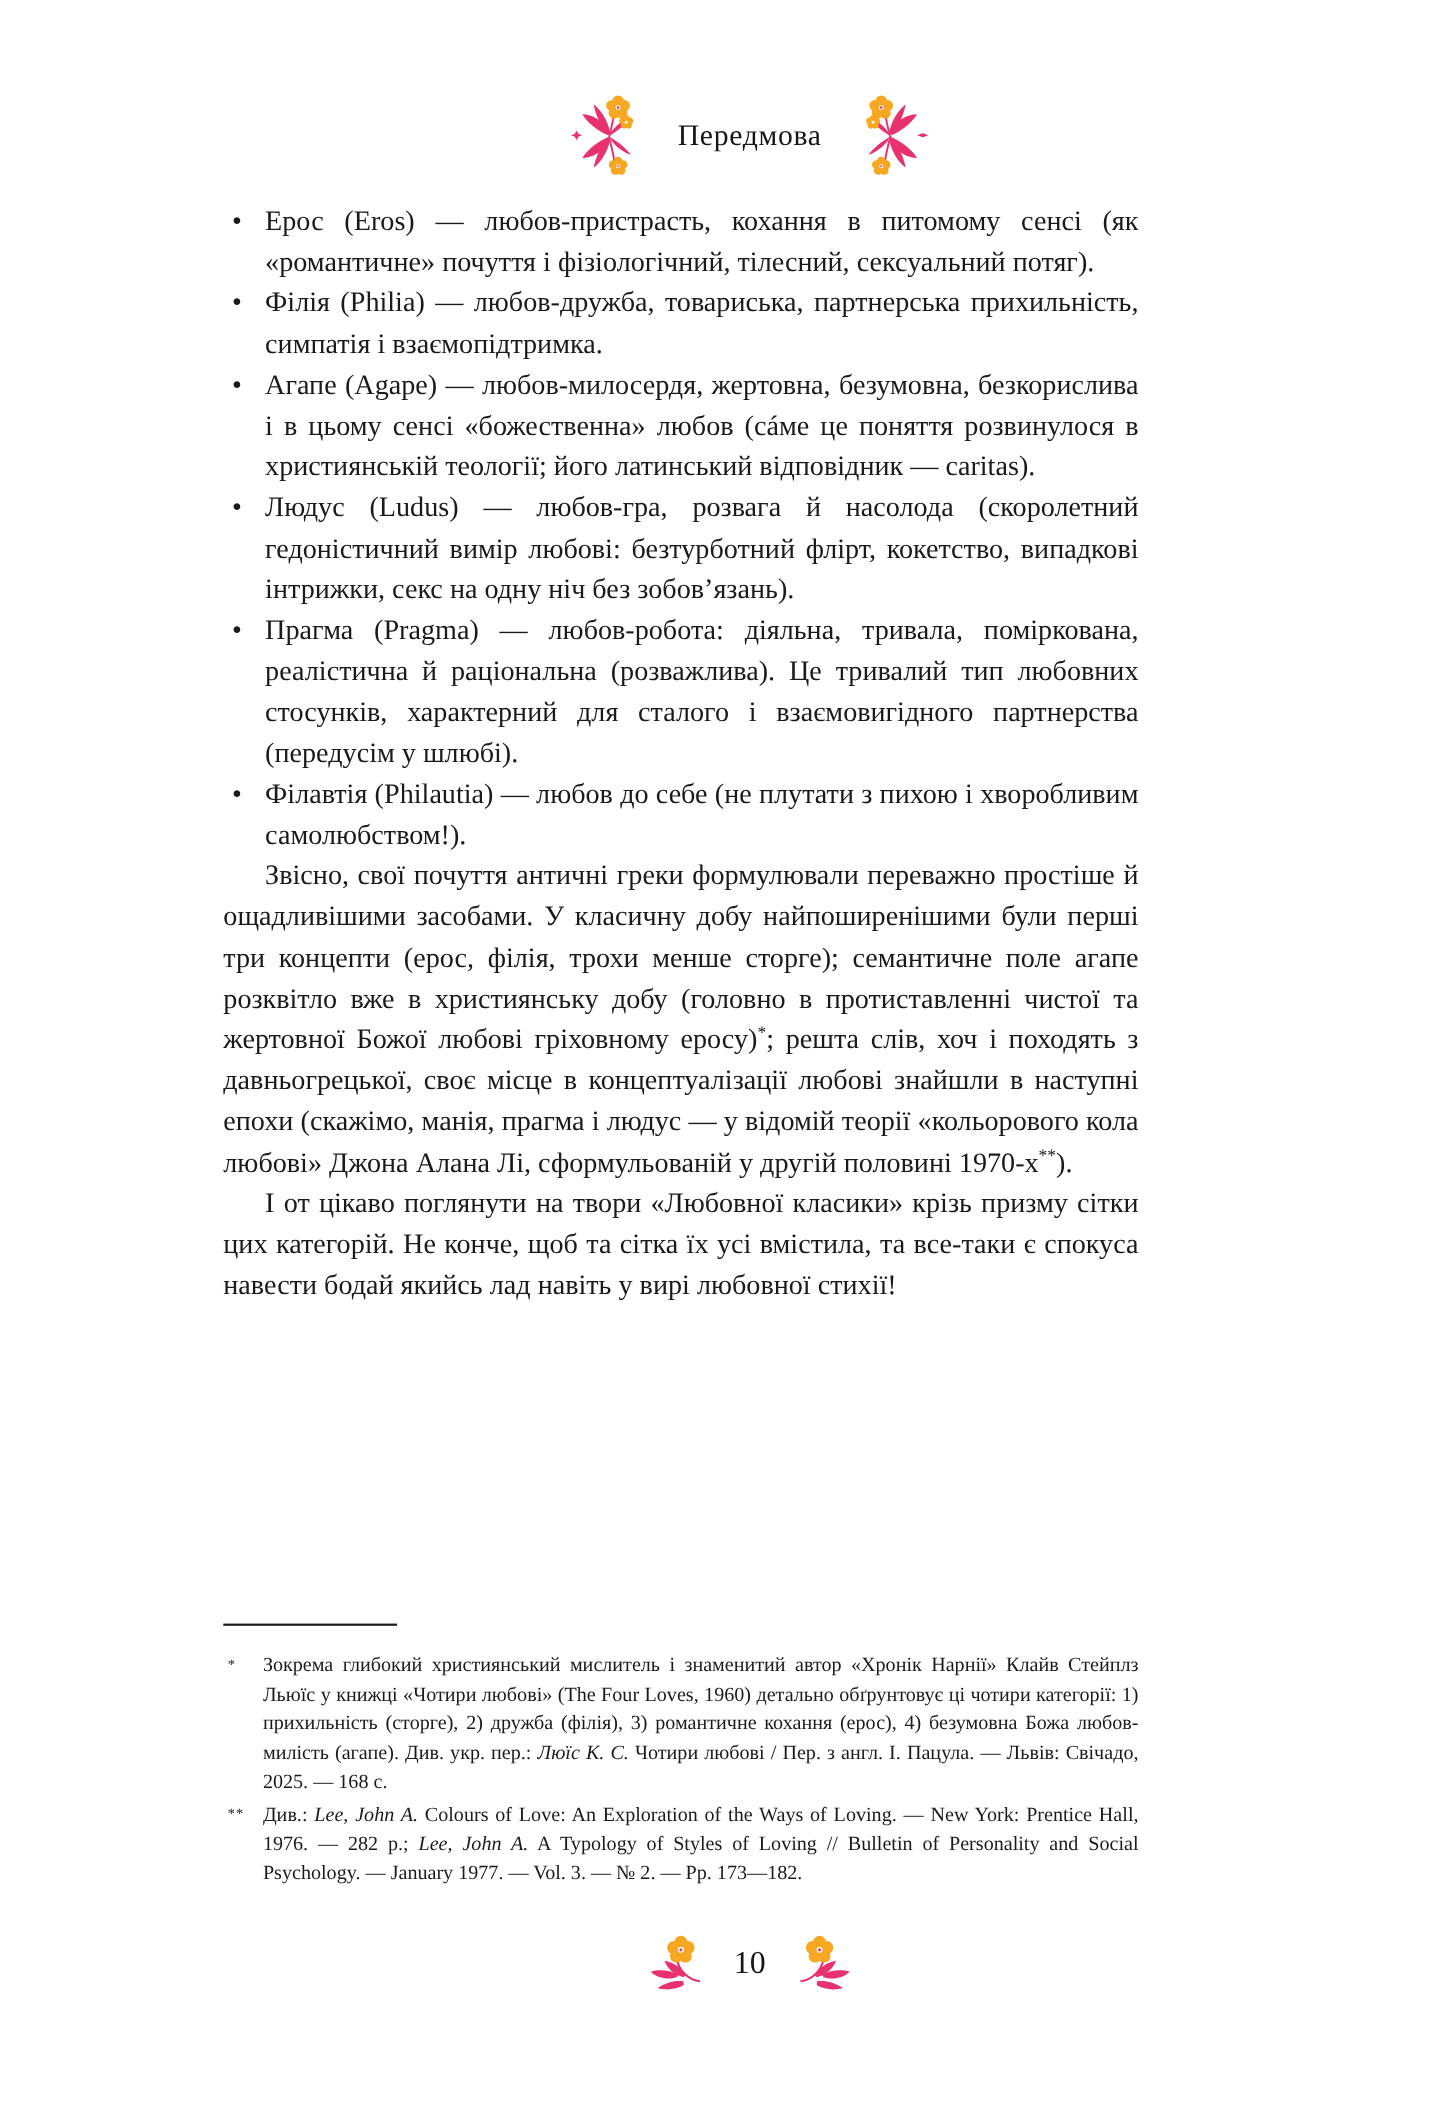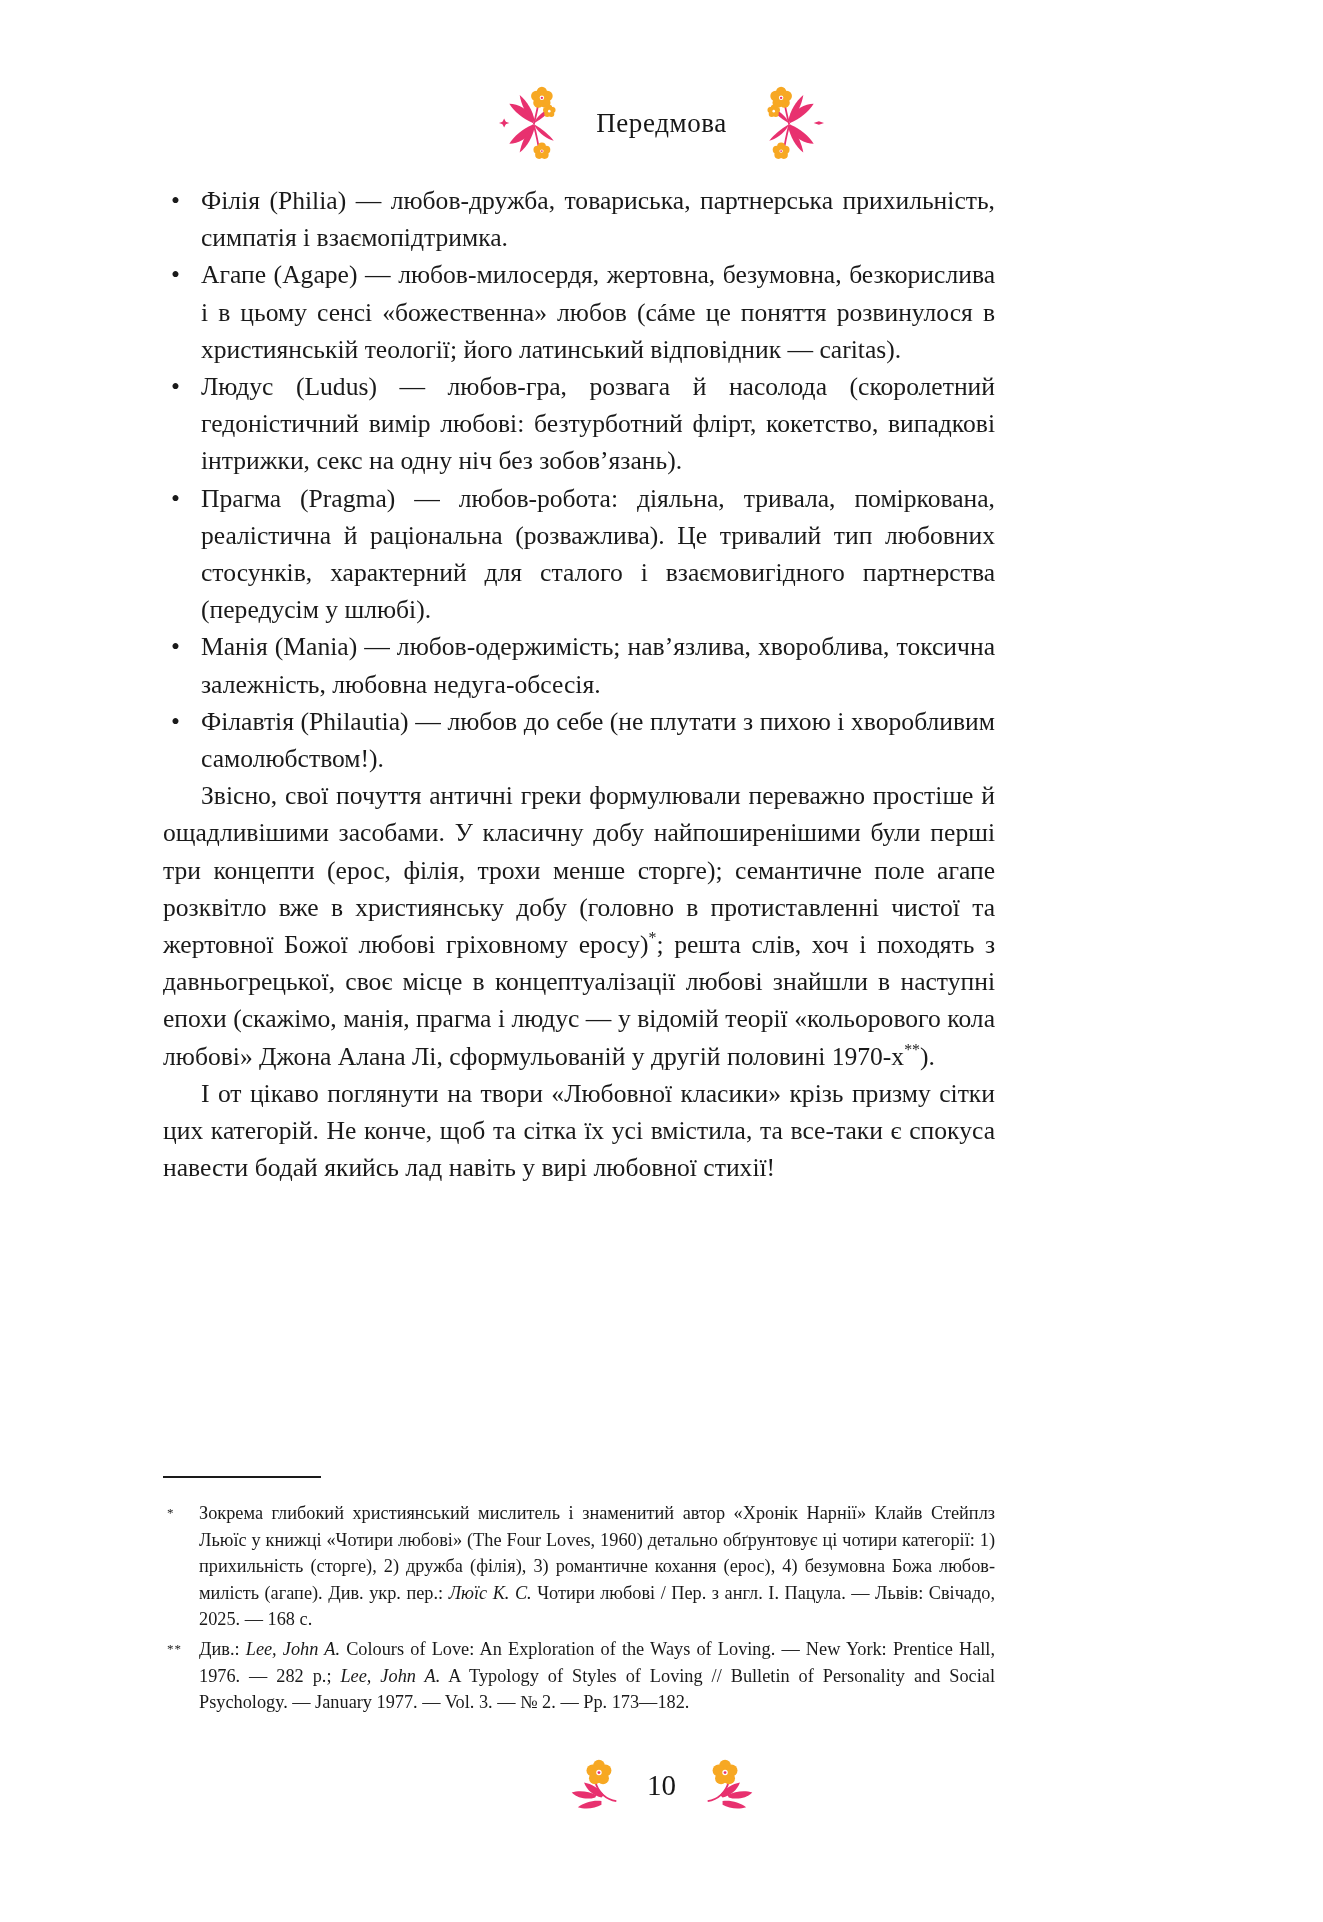--- a/index.html
+++ b/index.html
@@ -14,20 +14,21 @@
     position: relative;
     font-family: "Liberation Serif", "DejaVu Serif", serif;
     color: #1a1a1a;
     overflow: hidden;
   }
 
   .page {
     position: absolute;
     inset: 0;
     background: #ffffff;
+    margin-left: 40px;
   }
 
   
   .runninghead {
     position: absolute;
     top: 86px;
     left: 0;
     right: 0;
     height: 74px;
     display: flex;
@@ -251,25 +252,25 @@
         </g>
       </svg>
     </span>
   </div>
 
   <div class="column">
 
 
 
     <ul class="loves">
+      <li class="body">Ерос (Eros) — любов-пристрасть, кохання в питомому сенсі (як «романтичне» почуття і фізіологічний, тілесний, сексуальний потяг).</li>
       <li class="body">Філія (Philia) — любов-дружба, товариська, партнерська прихильність, симпатія і взаємопідтримка.</li>
       <li class="body">Агапе (Agape) — любов-милосердя, жертовна, безумовна, безкорислива і в цьому сенсі «божественна» любов (сáме це поняття розвинулося в християнській теології; його латинський відповідник — caritas).</li>
       <li class="body">Людус (Ludus) — любов-гра, розвага й насолода (скоролетний гедоністичний вимір любові: безтурботний флірт, кокетство, випадкові інтрижки, секс на одну ніч без зобов’язань).</li>
       <li class="body">Прагма (Pragma) — любов-робота: діяльна, тривала, поміркована, реалістична й раціональна (розважлива). Це тривалий тип любовних стосунків, характерний для сталого і взаємовигідного партнерства (передусім у шлюбі).</li>
-      <li class="body">Манія (Mania) — любов-одержимість; нав’язлива, хвороблива, токсична залежність, любовна недуга-обсесія.</li>
       <li class="body">Філавтія (Philautia) — любов до себе (не плутати з пихою і хворобливим самолюбством!).</li>
     </ul>
 
     <p class="body indent"><span>Звісно, свої почуття античні греки формулювали переважно простіше й ощадливішими засобами. У класичну добу найпоширенішими були перші три концепти (ерос, філія, трохи менше сторге); семантичне поле агапе розквітло вже в християнську добу (головно в протиставленні чистої та жертовної Божої любові гріховному еросу)</span><sup class="fnref">*</sup><span>; решта слів, хоч і походять з давньогрецької, своє місце в концептуалізації любові знайшли в наступні епохи (скажімо, манія, прагма і людус — у відомій теорії «кольорового кола любові» Джона Алана Лі, сформульованій у другій половині 1970-х</span><sup class="fnref">**</sup><span>).</span></p>
 
     <p class="body indent">І от цікаво поглянути на твори «Любовної класики» крізь призму сітки цих категорій. Не конче, щоб та сітка їх усі вмістила, та все-таки є спокуса навести бодай якийсь лад навіть у вирі любовної стихії!</p>
   </div>
 
   <div class="footnotes">
     <div class="fn-rule"></div>

